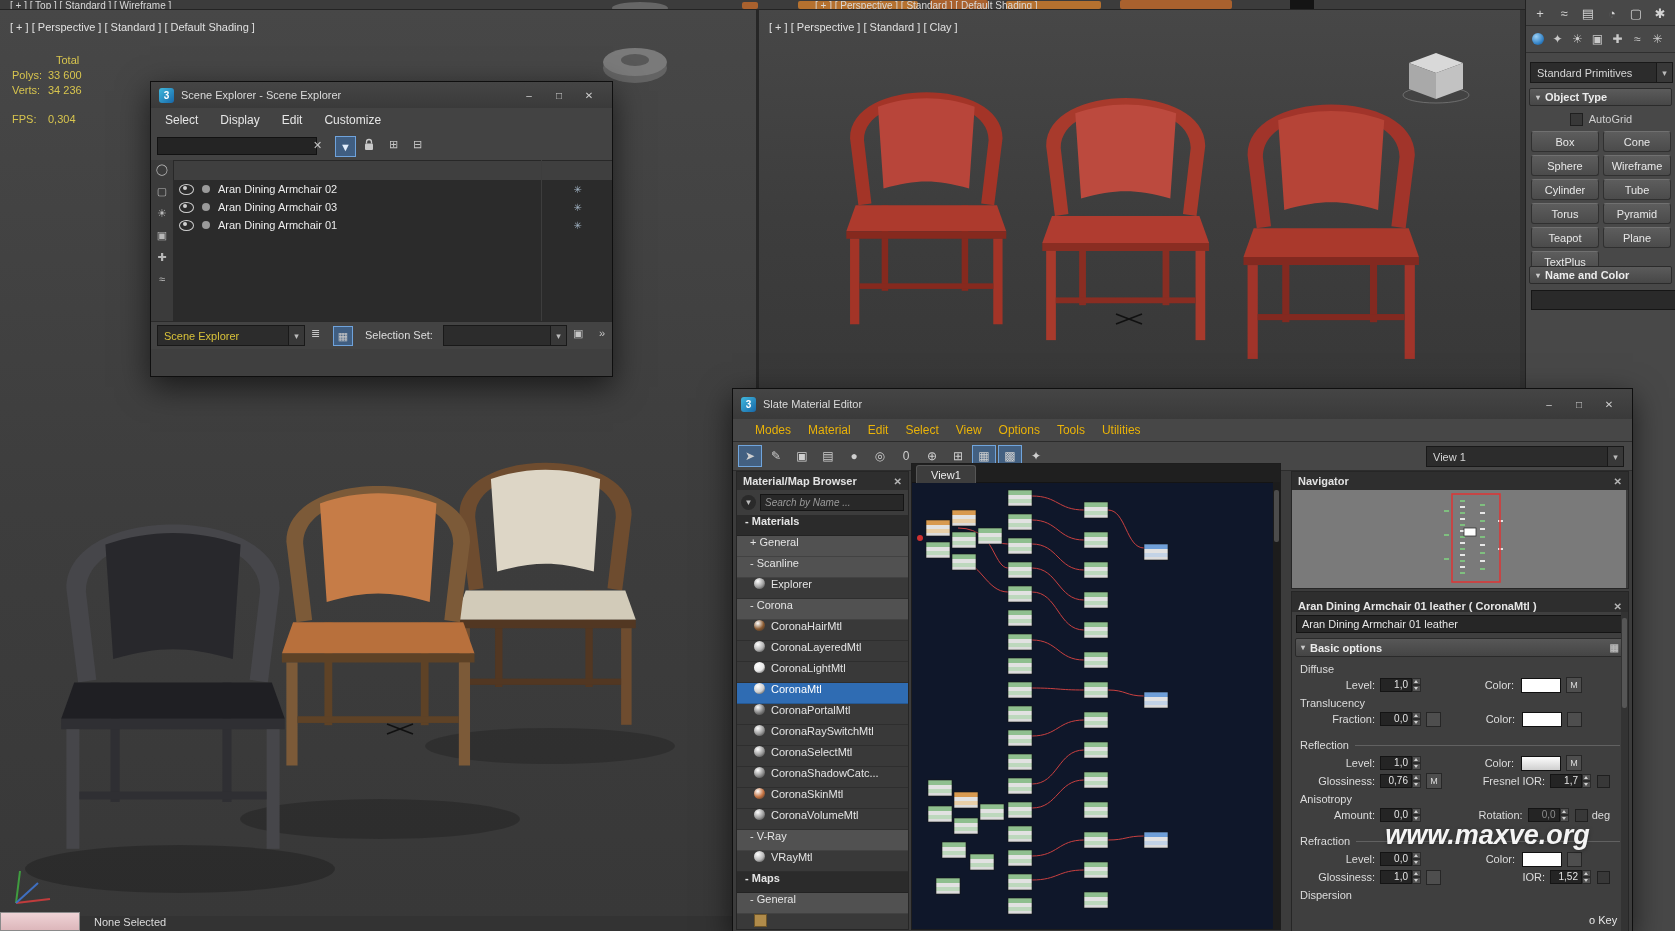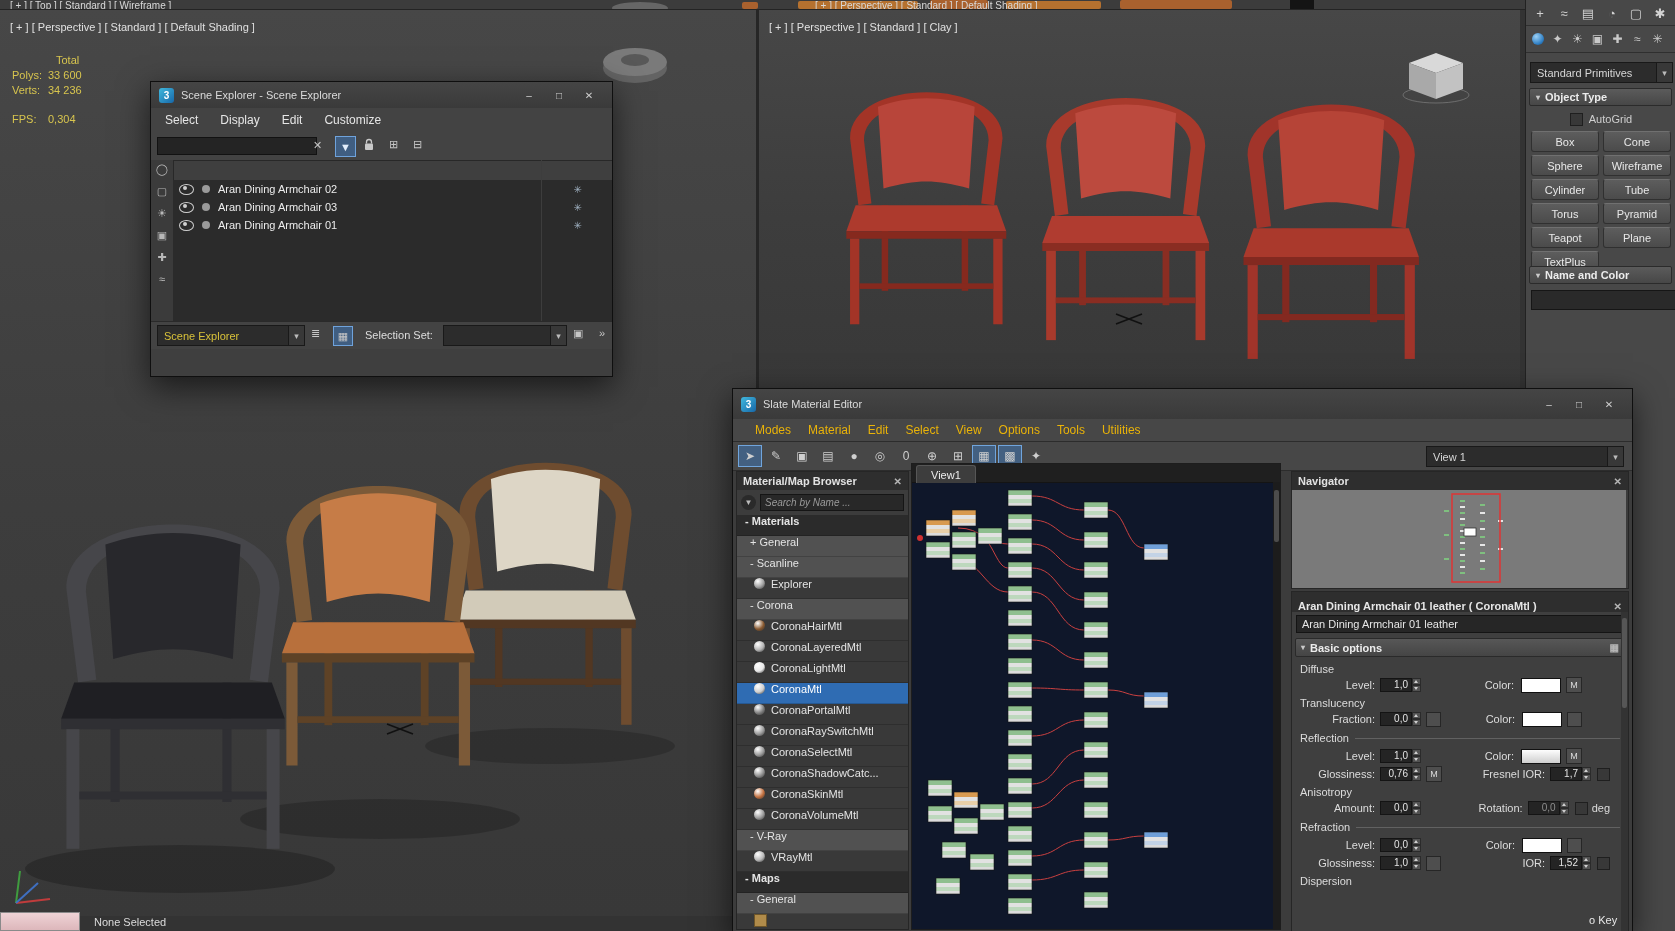--- a/index.html
+++ b/index.html
@@ -109,21 +109,21 @@
   .nav-body{flex:1;background:#7a7a7a}
 
   .par-panel{position:absolute;left:558px;top:202px;width:336px;bottom:0;background:#3f3f3f;border:1px solid #262626;overflow:hidden}
   .par-scroll{position:absolute;right:0;top:20px;bottom:0;width:7px;background:#333}
   .par-scroll i{position:absolute;left:1px;right:1px;top:6px;height:90px;background:#565656;border-radius:2px}
   .p-head2{height:20px;background:#2e2e2e;display:flex;align-items:flex-end;padding:0 6px;font-size:11px;font-weight:bold;color:#e6e6e6}
   .pname{margin:3px 4px;height:16px;background:#262626;border:1px solid #141414;display:flex;align-items:center;padding:0 5px;color:#e6e6e6}
   .prollout{margin:5px 3px 3px;height:17px;background:linear-gradient(#575757,#454545);border:1px solid #2a2a2a;border-radius:2px;display:flex;align-items:center;gap:5px;padding:0 5px;font-weight:bold;color:#ececec}
   .prollout .ric{margin-left:auto;color:#b5b5b5;font-size:10px}
   .plab{padding:3px 0 1px 8px;color:#dcdcdc}
-  .psec{display:flex;align-items:center;gap:6px;margin:4px 8px 3px;color:#dcdcdc}
+  .psec{display:flex;align-items:center;gap:6px;margin:11px 8px 3px;color:#dcdcdc}
   .psec::after{content:"";flex:1;height:1px;background:#616161}
   .prow{display:flex;align-items:center;height:18px;padding-right:46px;font-size:11px;color:#dcdcdc}
   .prow.pr18{padding-right:18px}
   .lab{display:inline-block;text-align:right;padding-right:5px;box-sizing:border-box}
   .w88{width:88px}.w60{width:60px}.w78{width:78px}
   .mlauto{margin-left:auto}
   .spin{display:inline-flex;height:14px}
   .spin .val{min-width:24px;background:#242424;border:1px solid #141414;color:#e4e4e4;font-size:10px;line-height:12px;padding:0 3px;text-align:right}
   .spin.gray .val{color:#8d8d8d}
   .spin .btns{width:9px;display:flex;flex-direction:column}
@@ -791,14 +791,15 @@
     <div class="cp-name">
       <input style="">
 
     </div>
   </div>
 
   <div class="pinkbox"></div>
   <div class="nonesel">None Selected</div>
   <div class="okey">o Key</div>
 
+  <div class="wm2">www.maxve.org</div>
 
 </div>
 
 </body></html>

